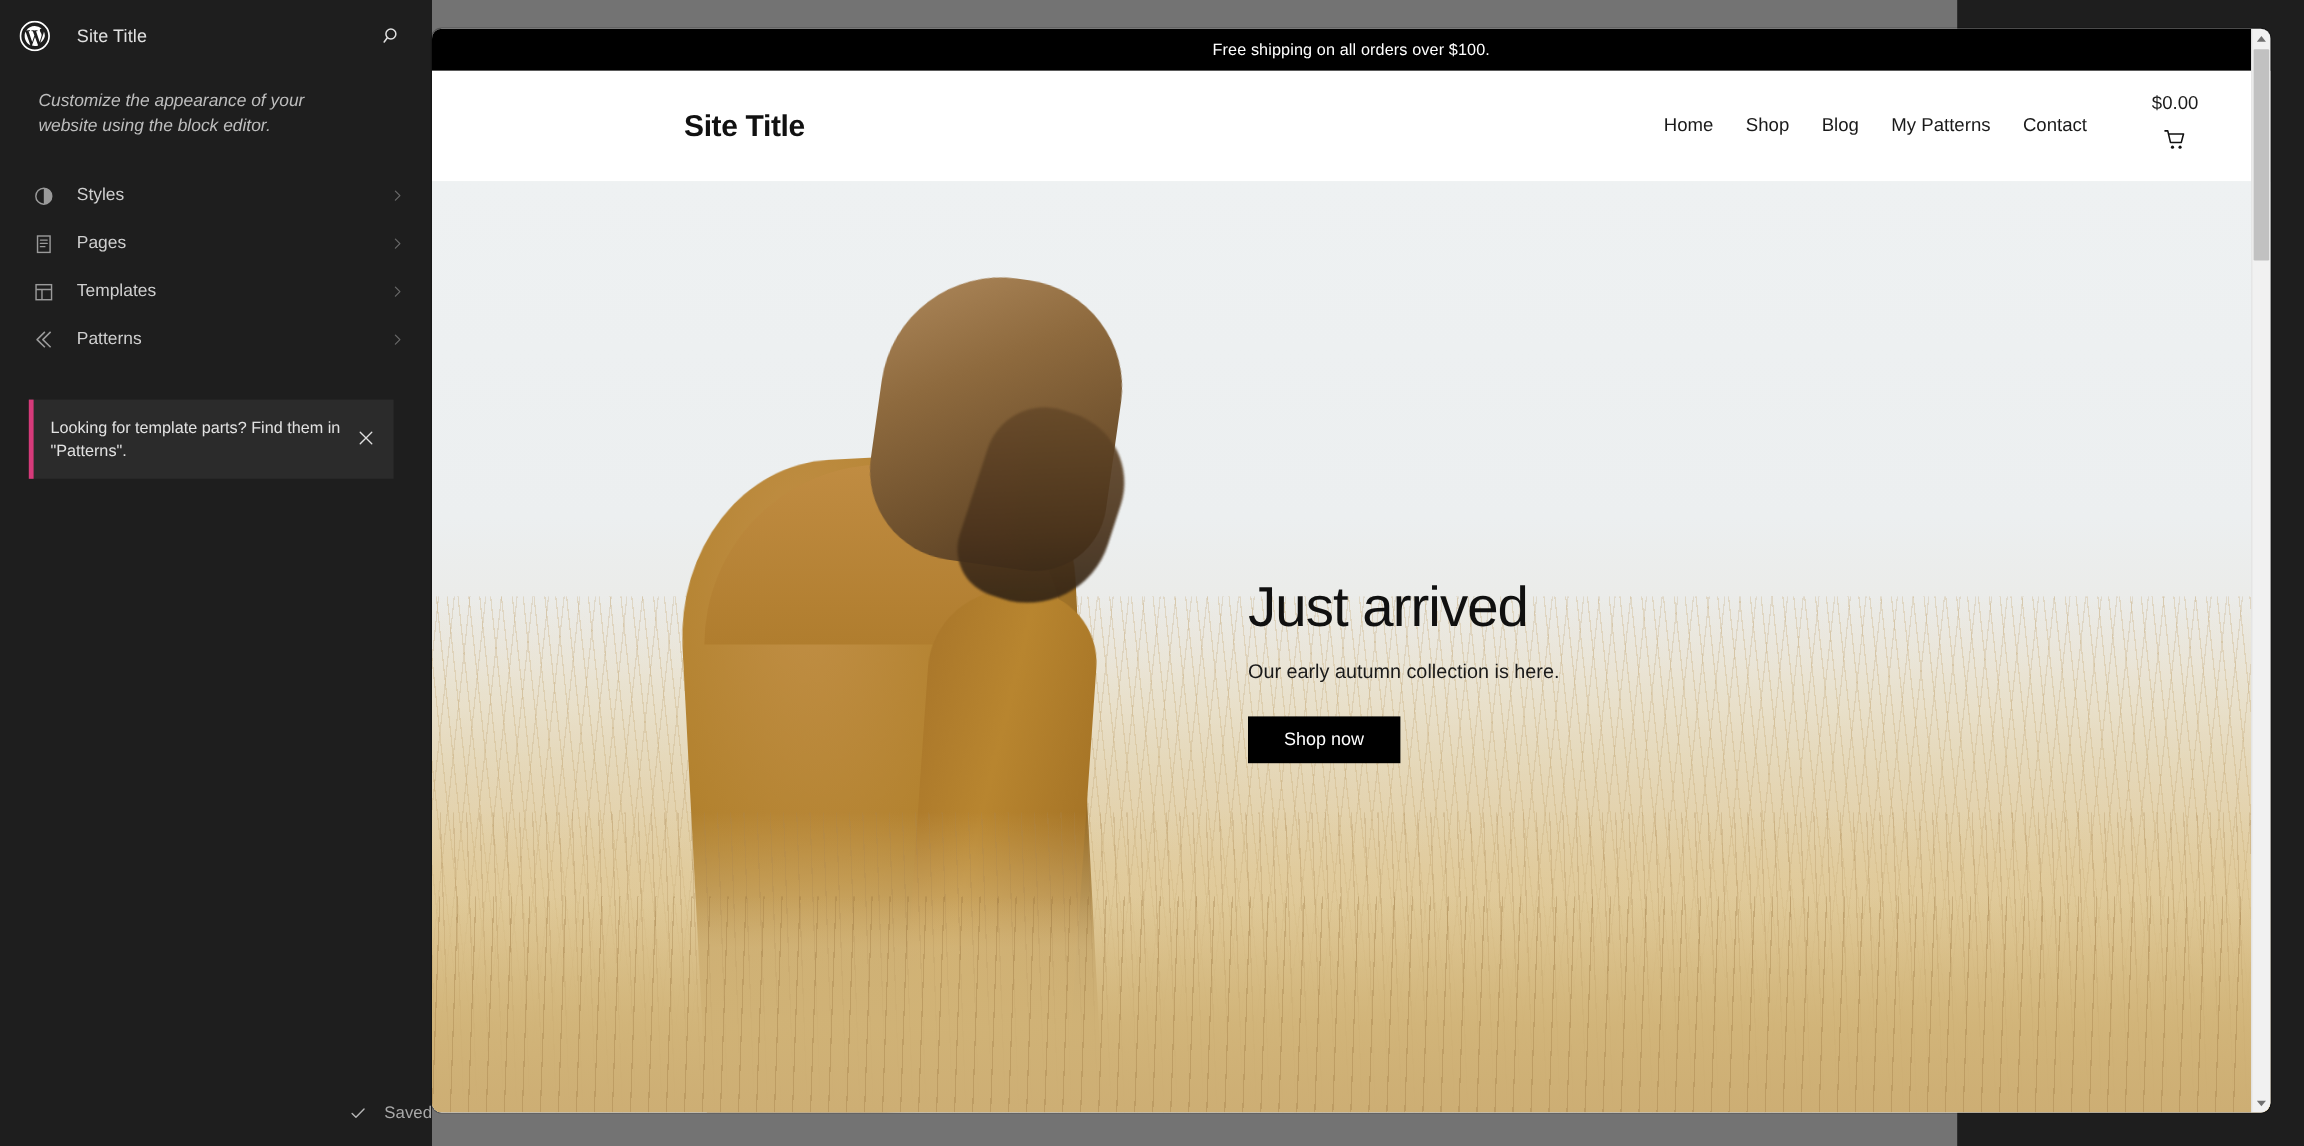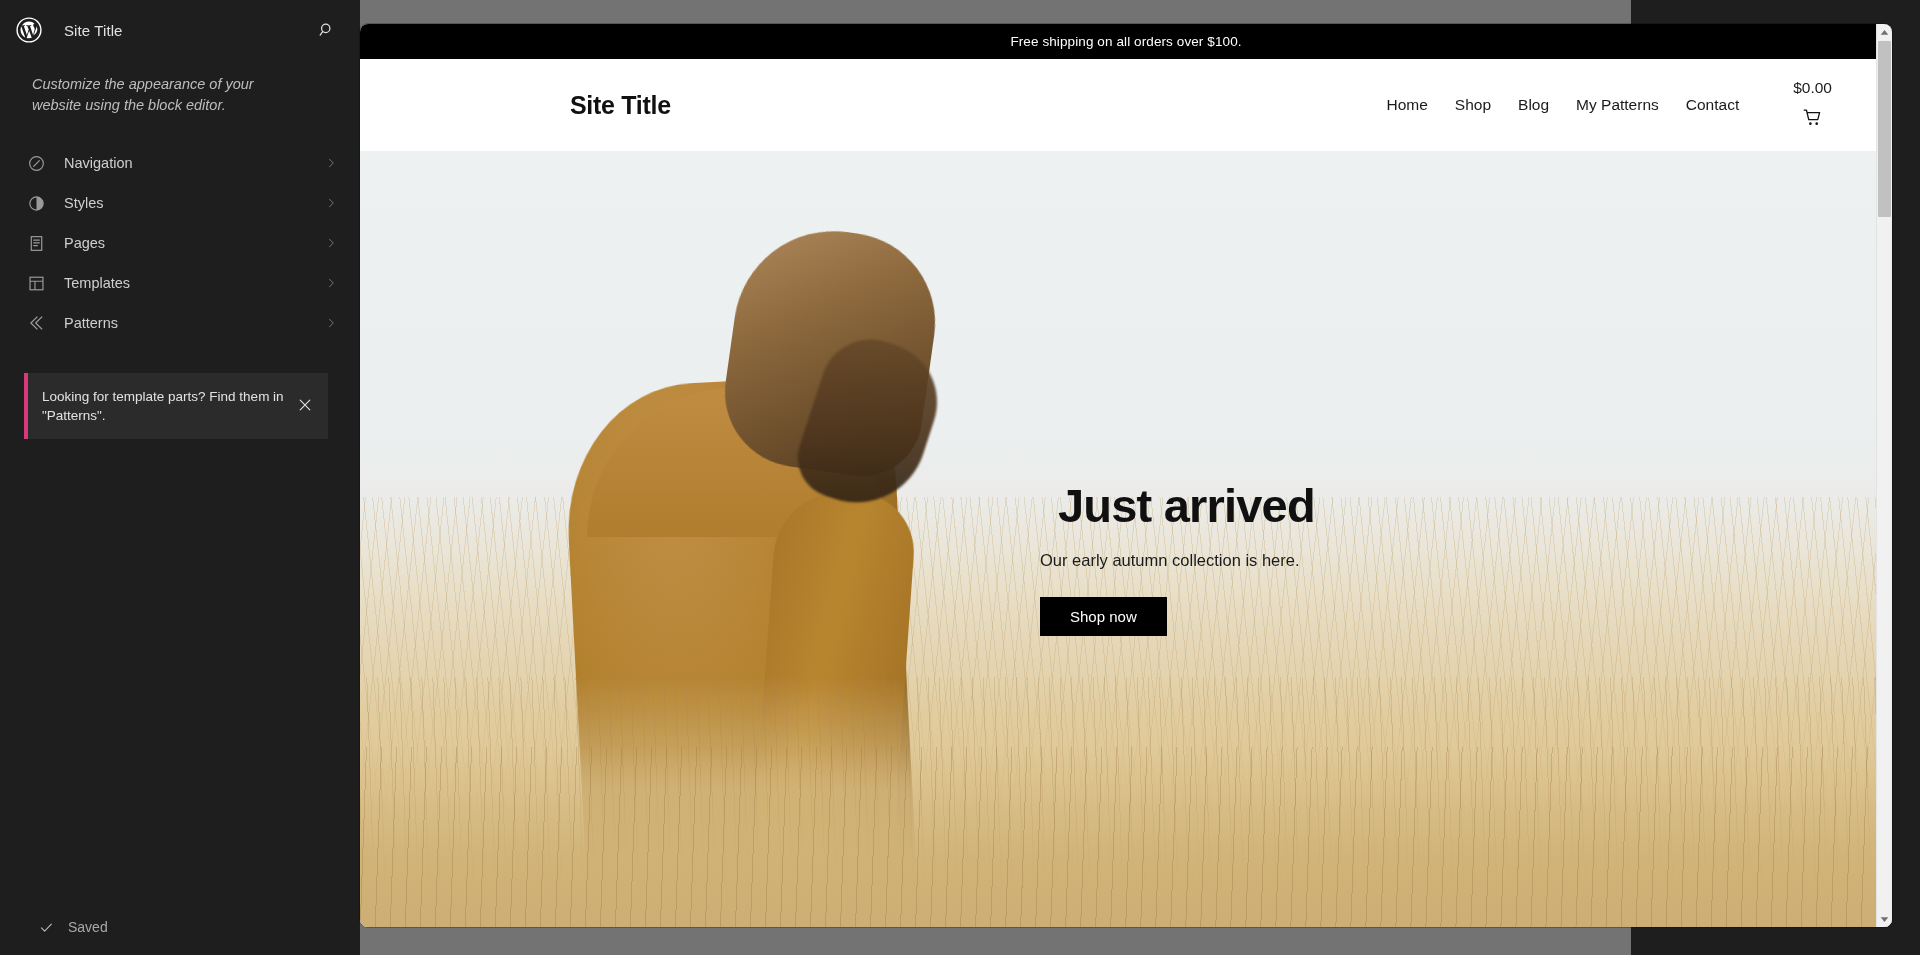--- a/index.html
+++ b/index.html
@@ -134,20 +134,21 @@
     margin-top: -2px;
   }
 
   .sb-footer {
     margin-top: auto;
     height: 56px;
     display: flex;
     align-items: center;
     padding-left: 38px;
     gap: 14px;
+    justify-content: flex-end;
   }
   .sb-saved-check {
     width: 16px; height: 16px;
     display: flex; align-items: center; justify-content: center;
   }
   .sb-saved-label {
     color: #a8a8a8;
     font-size: 14px;
   }
 
@@ -331,25 +332,24 @@
   }
 
   .hero-copy {
     position: absolute;
     left: 680px;
     top: 330px;
     width: 430px;
   }
   .hero-h1 {
     font-size: 47px;
-    font-weight: 700;
+    font-weight: 400;
     color: #101010;
     letter-spacing: -0.8px;
     line-height: 1.05;
-    margin-left: 18px;
   }
   .hero-sub {
     margin-top: 21px;
     font-size: 16.5px;
     color: #1a1a1a;
   }
   .hero-btn {
     margin-top: 27px;
     display: inline-flex;
     align-items: center;
@@ -417,34 +417,20 @@
           <line x1="5.3" y1="11.6" x2="2.4" y2="15.6" stroke="#e0e0e0" stroke-width="1.4" stroke-linecap="round"></line>
         </svg>
       </span>
     </div>
 
 
     <div class="sb-desc">Customize the appearance of your website using the block editor.</div>
 
     <nav class="sb-menu">
 
-      <div class="sb-item">
-        <span class="sb-item-icon">
-          <svg width="19" height="19" viewBox="0 0 20 20" fill="none">
-            <circle cx="10" cy="10" r="7.2" stroke="#b0b0b0" stroke-width="1.25"></circle>
-            <path d="M13 7 7 13" stroke="#b0b0b0" stroke-width="1.25" stroke-linecap="round"></path>
-          </svg>
-        </span>
-        <span class="sb-item-label">Navigation</span>
-        <span class="sb-item-chevron">
-          <svg width="12" height="12" viewBox="0 0 16 16" fill="none">
-              <path d="M6 3l5 5-5 5" stroke="#9a9a9a" stroke-width="1.35" fill="none" stroke-linecap="round" stroke-linejoin="round"></path>
-            </svg>
-        </span>
-      </div>
 
       <div class="sb-item">
         <span class="sb-item-icon">
           <svg width="19" height="19" viewBox="0 0 20 20" fill="none">
             <circle cx="10" cy="10" r="7" stroke="#b0b0b0" stroke-width="1.25"></circle>
             <path d="M10 3a7 7 0 0 1 0 14Z" fill="#b0b0b0"></path>
           </svg>
         </span>
         <span class="sb-item-label">Styles</span>
         <span class="sb-item-chevron">

